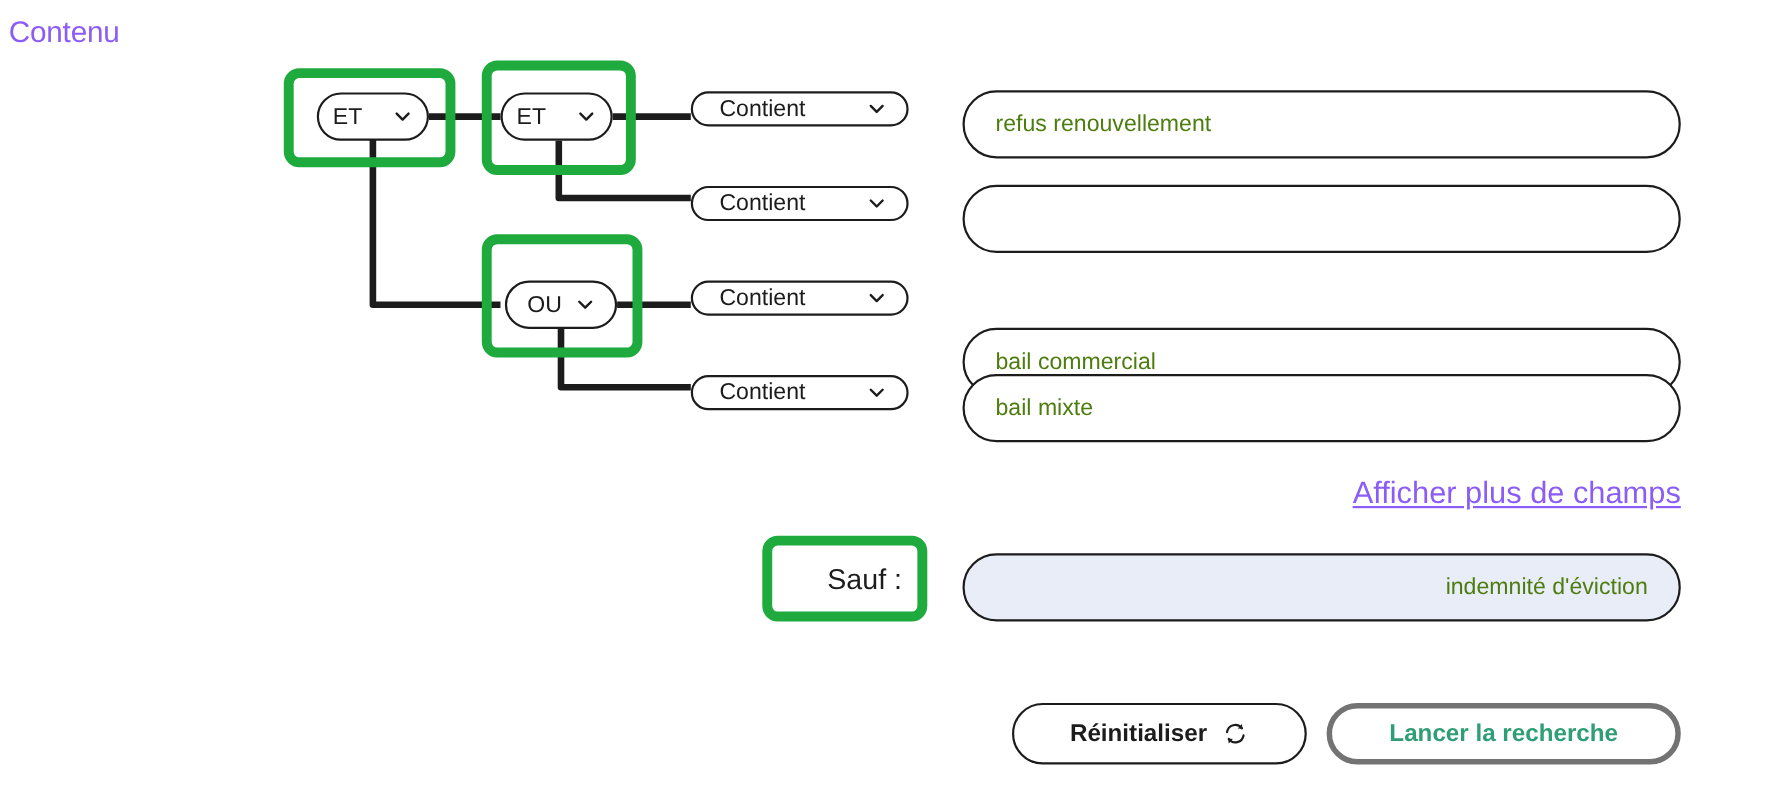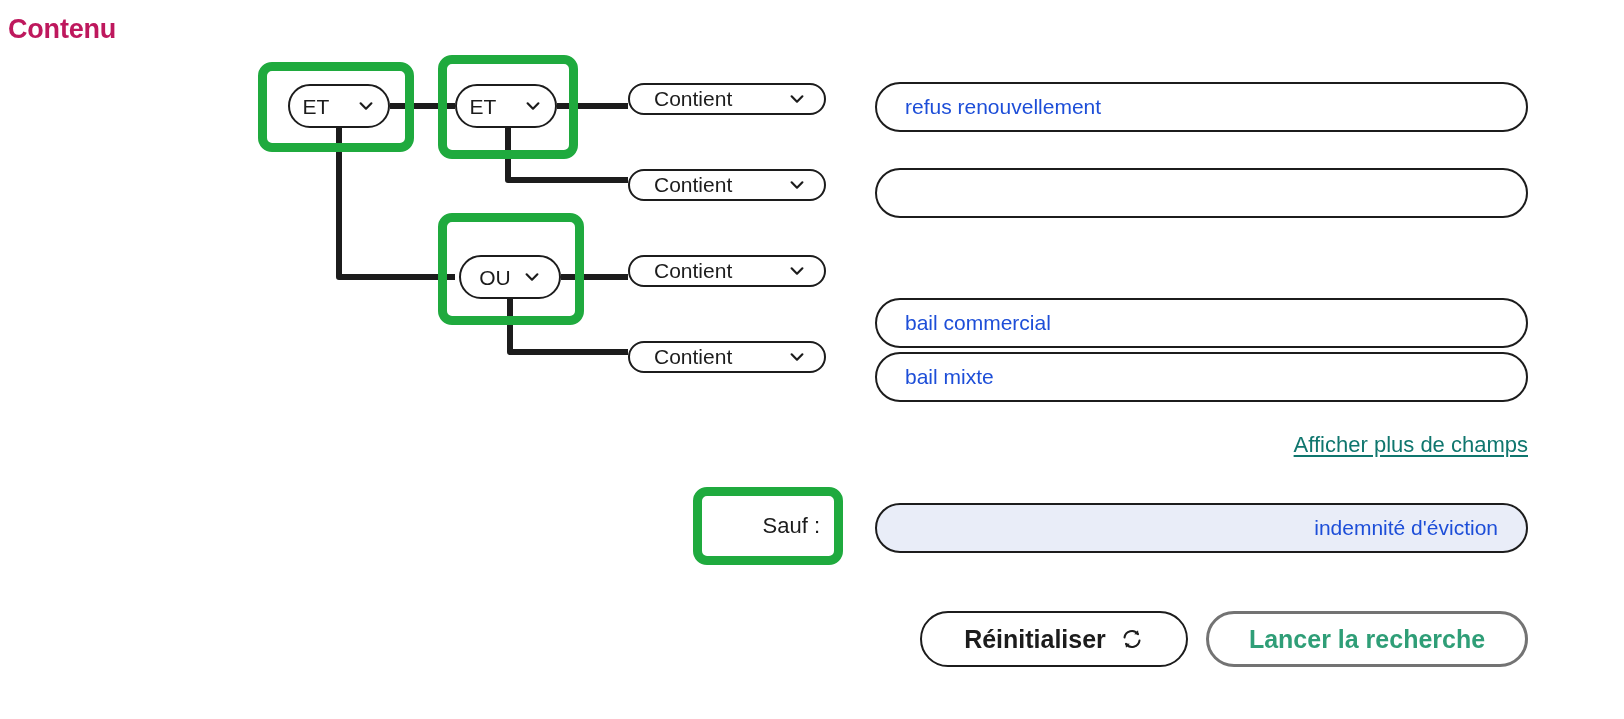--- a/index.html
+++ b/index.html
@@ -14,23 +14,23 @@
     font-family: "Liberation Sans", sans-serif;
     color: #1c1c1c;
     overflow: hidden;
   }
 
   #page-title {
     position: absolute;
     left: 8px;
     top: 14px;
     font-size: 27px;
-    font-weight: bold;
+    font-weight: normal;
     letter-spacing: -0.2px;
-    color: #be185d;
+    color: #8b5cf6;
   }
 
   
   #tree-connectors {
     position: absolute;
     left: 0;
     top: 0;
     width: 1624px;
     height: 719px;
     pointer-events: none;
@@ -70,91 +70,92 @@
     width: 18px;
     height: 18px;
     flex: 0 0 auto;
   }
   .chev svg { display: block; }
 
   
   .text-field {
     position: absolute;
     box-sizing: border-box;
-    height: 50px;
+    height: 62px;
     border: 2px solid #1c1c1c;
     border-radius: 999px;
     background: #ffffff;
     font-family: "Liberation Sans", sans-serif;
     font-size: 21px;
-    color: #1d4ed8;
+    color: #4d7c0f;
     padding: 0 28px;
     outline: none;
   }
   .text-field::placeholder { color: #9a9a9a; }
   .text-field.exclude-field {
     background: #e9edf8;
   }
 
   
   #show-more-link {
     position: absolute;
     right: 96px;
     top: 432px;
-    font-size: 22px;
-    color: #0f766e;
+    font-size: 28px;
+    color: #8b5cf6;
     text-decoration: underline;
     text-underline-offset: 3px;
     cursor: pointer;
   }
 
   
   #exclude-label {
     position: absolute;
     left: 700px;
     top: 488px;
     width: 148px;
     height: 76px;
     display: flex;
     align-items: center;
     justify-content: flex-end;
     padding-right: 28px;
     box-sizing: border-box;
-    font-size: 22px;
+    font-size: 26px;
     color: #1c1c1c;
   }
 
   
   .btn {
     position: absolute;
     box-sizing: border-box;
     height: 56px;
     border-radius: 999px;
     display: flex;
     align-items: center;
     justify-content: center;
     gap: 14px;
     font-family: "Liberation Sans", sans-serif;
-    font-size: 25px;
+    font-size: 22px;
     background: #ffffff;
     cursor: pointer;
+    margin-top: 28px;
   }
   #reset-button {
     left: 920px;
     top: 611px;
     width: 268px;
     border: 2px solid #1c1c1c;
     color: #1c1c1c;
     font-weight: bold;
   }
   #search-button {
     left: 1206px;
     top: 611px;
     width: 322px;
-    border: 3px solid #737373;
+    border: 5px solid #737373;
     color: #2f9e77;
     font-weight: bold;
     align-items: center;
   }
   .reset-icon { width: 24px; height: 24px; display: block; }
 
   
   .annot {
     position: absolute;
     box-sizing: border-box;
@@ -244,21 +245,21 @@
   <span class="chev">
     <svg viewBox="0 0 20 20" width="18" height="18">
         <path d="M4 7 L10 13 L16 7" fill="none" stroke="#1c1c1c" stroke-width="2.4" stroke-linecap="round" stroke-linejoin="round"></path>
       </svg>
   </span>
 </div>
 
 <input class="text-field" style="left: 875px; top: 82px; width: 653px;" value="refus renouvellement">
 <input class="text-field" style="left: 875px; top: 168px; width: 653px;" value="">
 <input class="text-field" style="left: 875px; top: 254px; width: 653px; margin-top: 44px;" value="bail commercial">
-<input class="text-field" style="left: 875px; top: 352px; width: 653px;" value="bail mixte">
+<input class="text-field" style="left: 875px; top: 340px; width: 653px;" value="bail mixte">
 
 <div id="show-more-link">Afficher plus de champs</div>
 
 <div id="exclude-label">Sauf :</div>
 
 <input class="text-field exclude-field" style="left: 875px; top: 503px; width: 653px; text-align: right;" value="indemnité d'éviction">
 
 <div class="btn" id="reset-button">
   <span>Réinitialiser</span>
   <span>

